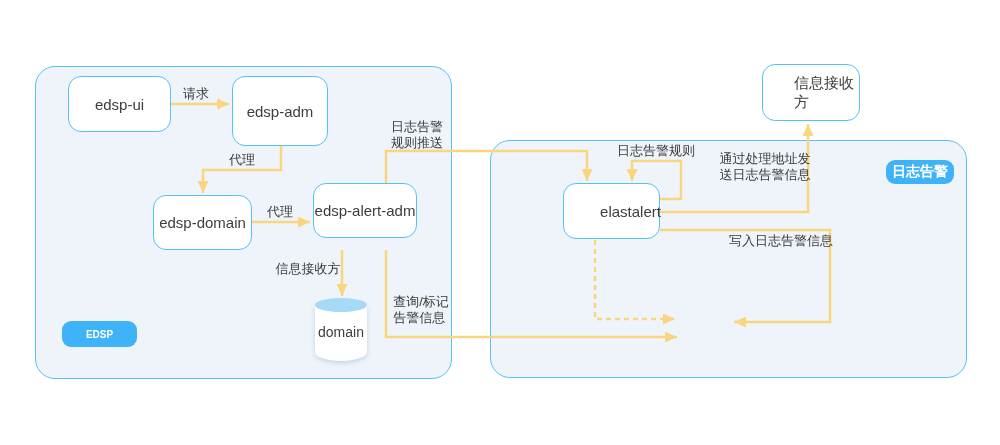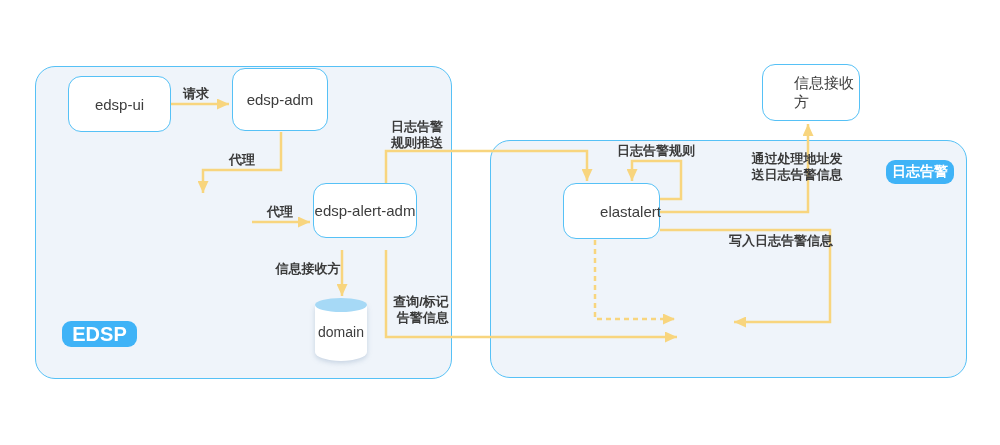--- a/index.html
+++ b/index.html
@@ -51,22 +51,22 @@
     z-index:1;
   }
   .cyl-label {
     position:absolute; left:0; right:0; top:50%;
     transform:translateY(-38%);
     text-align:center; font-size:14px; color:#3d3d3d; z-index:3;
   }
   .elabel {
     position:absolute; z-index:4;
     transform:translate(-50%,-50%);
-    white-space:pre-line; text-align:right;
-    font-size:13px; font-weight:bold; color:#3a3a3a;
+    white-space:pre-line; text-align:left;
+    font-size:13px; font-weight:normal; color:#3a3a3a;
     line-height:16px;
   }
 </style>
 </head>
 <body>
 
 <div class="canvas">
 
   <div class="container" style="left:35px; top:66px; width:417px; height:313px;"></div>
   <div class="container" style="left:490px; top:140px; width:477px; height:238px;"></div>
@@ -83,40 +83,41 @@
     <polyline class="edge" points="342,250 342,296" marker-end="url(#ah)"></polyline>
     <polyline class="edge" points="386,195 386,151 587,151 587,181" marker-end="url(#ah)"></polyline>
     <polyline class="edge" points="386,250 386,337 677,337" marker-end="url(#ah)"></polyline>
     <polyline class="edge" points="660,199 681,199 681,161 632,161 632,181" marker-end="url(#ah)"></polyline>
     <polyline class="edge" points="660,212 808,212 808,124" marker-end="url(#ah)"></polyline>
     <polyline class="edge" points="660,230 830,230 830,322 734,322" marker-end="url(#ah)"></polyline>
     <polyline class="edge dashed" points="595,240 595,319 675,319" marker-end="url(#ah)"></polyline>
   </svg>
 
   <div class="node" style="left:68px; top:76px; width:103px; height:56px;">edsp-ui</div>
-  <div class="node" style="left:232px; top:68px; width:96px; height:63px;">edsp-adm</div>
+  <div class="node" style="left:232px; top:76px; width:96px; height:70px;">edsp-adm</div>
+  <div class="node" style="left:153px; top:195px; width:99px; height:55px;">edsp-domain</div>
   <div class="node" style="left:313px; top:183px; width:104px; height:55px;">edsp-alert-adm</div>
   <div class="node" style="left:563px; top:183px; width:97px; height:56px;padding-left:38px;">elastalert</div>
   <div class="node" style="left:762px; top:64px; width:98px; height:57px;padding-left:31px;">信息接收方</div>
 
   <div class="cylinder" style="left:315px; top:298px; width:52px; height:63px;">
     <div class="cyl-top"></div>
     <div class="cyl-body"></div>
     <div class="cyl-label">domain</div>
   </div>
 
-  <div class="badge" style="left:62px; top:321px; width:75px; height:26px; font-size:20px;">EDSP</div>
+  <div class="badge" style="left:62px; top:321px; width:75px; height:26px; font-size:10px;">EDSP</div>
   <div class="badge" style="left:886px; top:160px; width:68px; height:24px; font-size:14px;">日志告警</div>
 
   <div class="elabel" style="left:196px; top:94px;">请求</div>
   <div class="elabel" style="left:242px; top:160px;">代理</div>
   <div class="elabel" style="left:280px; top:212px;">代理</div>
   <div class="elabel" style="left:308px; top:269px;">信息接收方</div>
   <div class="elabel" style="left:417px; top:135px;">日志告警
 规则推送</div>
   <div class="elabel" style="left:421px; top:310px;">查询/标记
 告警信息</div>
   <div class="elabel" style="left:656px; top:151px;">日志告警规则</div>
-  <div class="elabel" style="left:765px; top:167px;margin-left:32px;">通过处理地址发
+  <div class="elabel" style="left:765px; top:167px;">通过处理地址发
 送日志告警信息</div>
   <div class="elabel" style="left:781px; top:241px;">写入日志告警信息</div>
 
 </div>
 
 </body></html>

